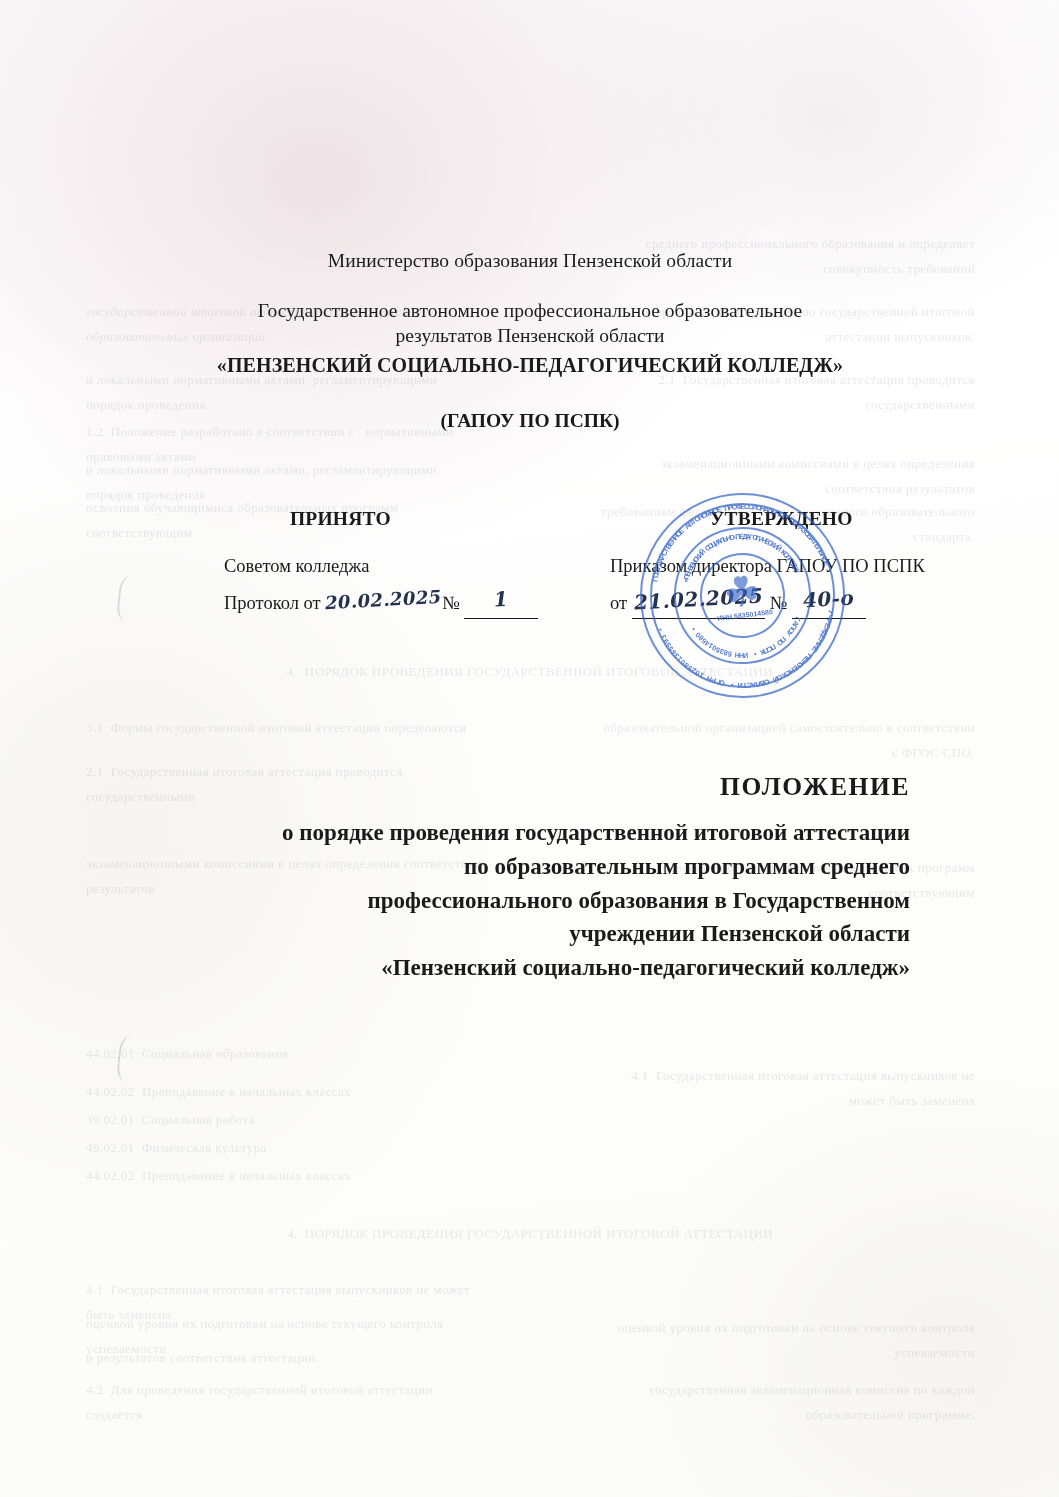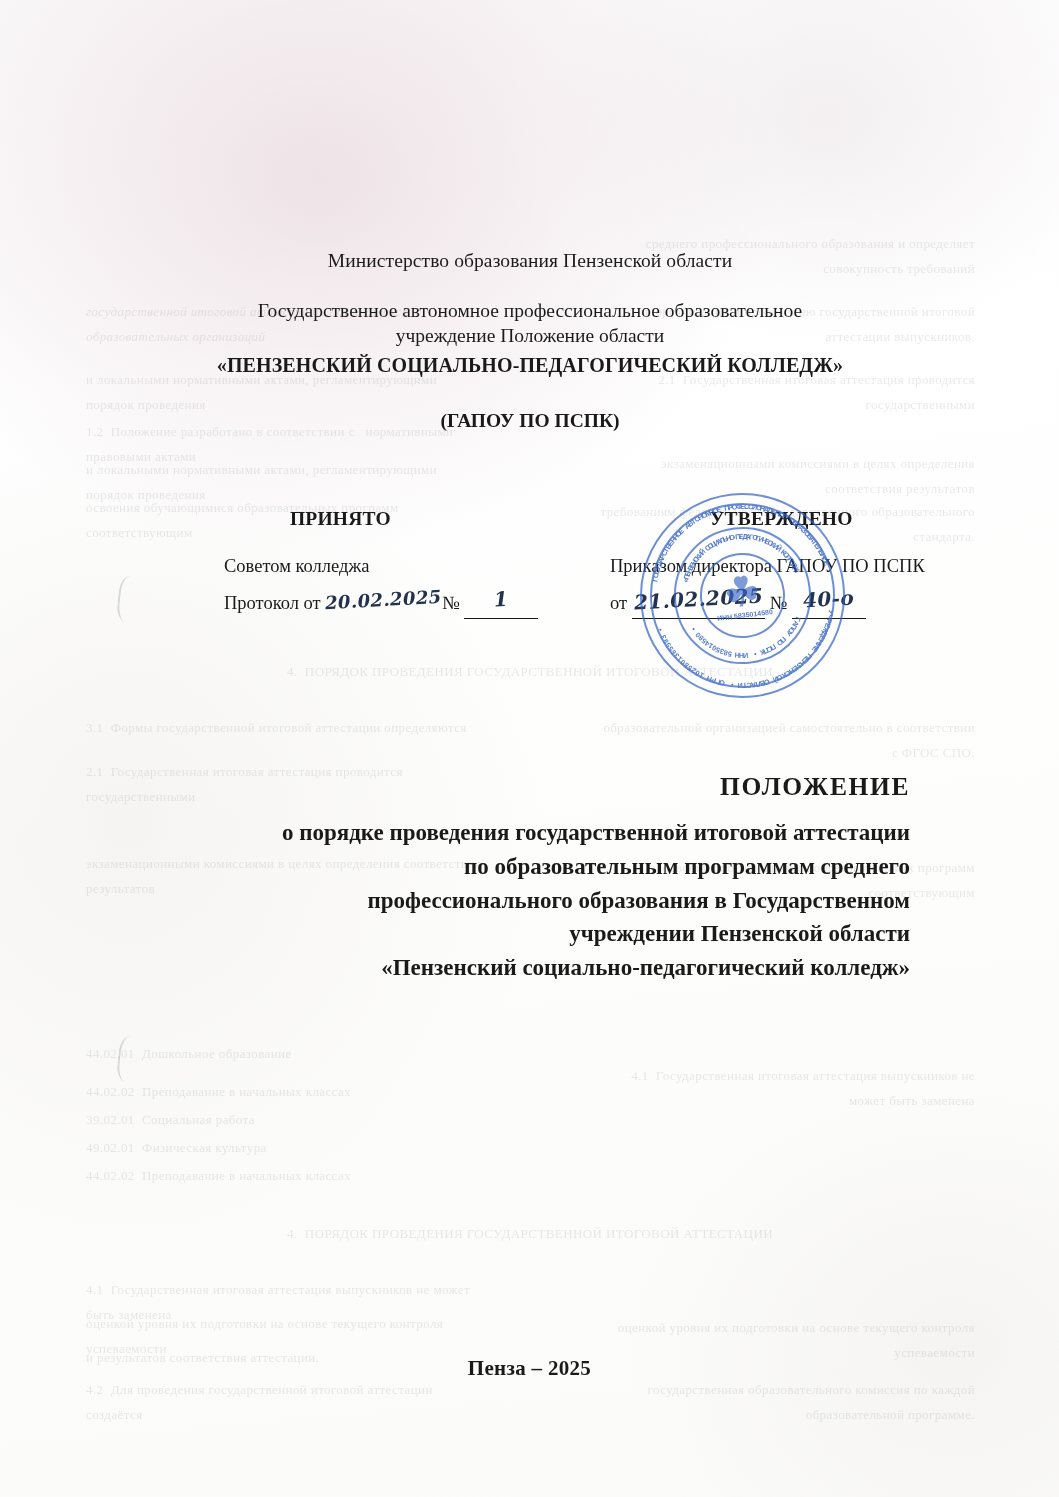--- a/index.html
+++ b/index.html
@@ -243,45 +243,45 @@
   <div class="bleed bleed-left" style="top:458px;">и локальными нормативными актами, регламентирующими порядок проведения</div>
   <div class="bleed bleed-right" style="top:452px;">экзаменационными комиссиями в целях определения соответствия результатов</div>
   <div class="bleed bleed-left" style="top:496px;">освоения обучающимися образовательных программ соответствующим</div>
   <div class="bleed bleed-right" style="top:500px;">требованиям федерального государственного образовательного стандарта.</div>
   <div class="bleed bleed-center" style="top:660px;">4.  ПОРЯДОК ПРОВЕДЕНИЯ ГОСУДАРСТВЕННОЙ ИТОГОВОЙ АТТЕСТАЦИИ</div>
   <div class="bleed bleed-left" style="top:716px;">3.1  Формы государственной итоговой аттестации определяются</div>
   <div class="bleed bleed-right" style="top:716px;">образовательной организацией самостоятельно в соответствии с ФГОС СПО.</div>
   <div class="bleed bleed-left" style="top:760px;">2.1  Государственная итоговая аттестация проводится государственными</div>
   <div class="bleed bleed-left" style="top:852px;">экзаменационными комиссиями в целях определения соответствия результатов</div>
   <div class="bleed bleed-right" style="top:856px;">освоения обучающимися образовательных программ соответствующим</div>
-  <div class="bleed bleed-left" style="top:1042px;">44.02.01  Дошкольное образование</div>
+  <div class="bleed bleed-left" style="top:1042px;">44.02.01  Социальная образование</div>
   <div class="bleed bleed-left" style="top:1080px;">44.02.02  Преподавание в начальных классах</div>
   <div class="bleed bleed-left" style="top:1108px;">39.02.01  Социальная работа</div>
   <div class="bleed bleed-left" style="top:1136px;">49.02.01  Физическая культура</div>
   <div class="bleed bleed-left" style="top:1164px;">44.02.02  Преподавание в начальных классах</div>
   <div class="bleed bleed-center" style="top:1222px;">4.  ПОРЯДОК ПРОВЕДЕНИЯ ГОСУДАРСТВЕННОЙ ИТОГОВОЙ АТТЕСТАЦИИ</div>
   <div class="bleed bleed-left" style="top:1278px;">4.1  Государственная итоговая аттестация выпускников не может быть заменена</div>
   <div class="bleed bleed-left" style="top:1312px;">оценкой уровня их подготовки на основе текущего контроля успеваемости</div>
   <div class="bleed bleed-left" style="top:1346px;">и результатов соответствия аттестации.</div>
   <div class="bleed bleed-left" style="top:1378px;">4.2  Для проведения государственной итоговой аттестации создаётся</div>
-  <div class="bleed bleed-right" style="top:1378px;">государственная образовательного комиссия по каждой образовательной программе.</div>
+  <div class="bleed bleed-right" style="top:1378px;">государственная экзаменационная комиссия по каждой образовательной программе.</div>
   <div class="bleed bleed-right" style="top:1064px;">4.1  Государственная итоговая аттестация выпускников не может быть заменена</div>
   <div class="bleed bleed-right" style="top:1316px;">оценкой уровня их подготовки на основе текущего контроля успеваемости</div>
 
   <div class="edge-mark" style="top:576px;"></div>
   <div class="edge-mark" style="top:1036px;"></div>
 </div>
 
 <div class="content">
 
   <div class="hdr-block">
     <div class="ministry">Министерство образования Пензенской области</div>
     <div class="org-lines">
       <div>Государственное автономное профессиональное образовательное</div>
-      <div>учреждение Положение области</div>
+      <div>результатов Пензенской области</div>
     </div>
     <div class="org-name">«ПЕНЗЕНСКИЙ СОЦИАЛЬНО-ПЕДАГОГИЧЕСКИЙ КОЛЛЕДЖ»</div>
     <div class="abbrev">(ГАПОУ ПО ПСПК)</div>
   </div>
 
   <div class="approve">
 
     <div class="appr-col appr-left">
       <div class="appr-title">ПРИНЯТО</div>
       <div class="appr-body">
@@ -519,14 +519,13 @@
     <div class="doc-kind">ПОЛОЖЕНИЕ</div>
     <div class="doc-title">
       <div>о порядке проведения государственной итоговой аттестации</div>
       <div>по образовательным программам среднего</div>
       <div>профессионального образования в Государственном</div>
       <div>учреждении Пензенской области</div>
       <div>«Пензенский социально-педагогический колледж»</div>
     </div>
   </div>
 
-  <div class="city-year">Пенза – 2025</div>
 </div>
 
 </body></html>

